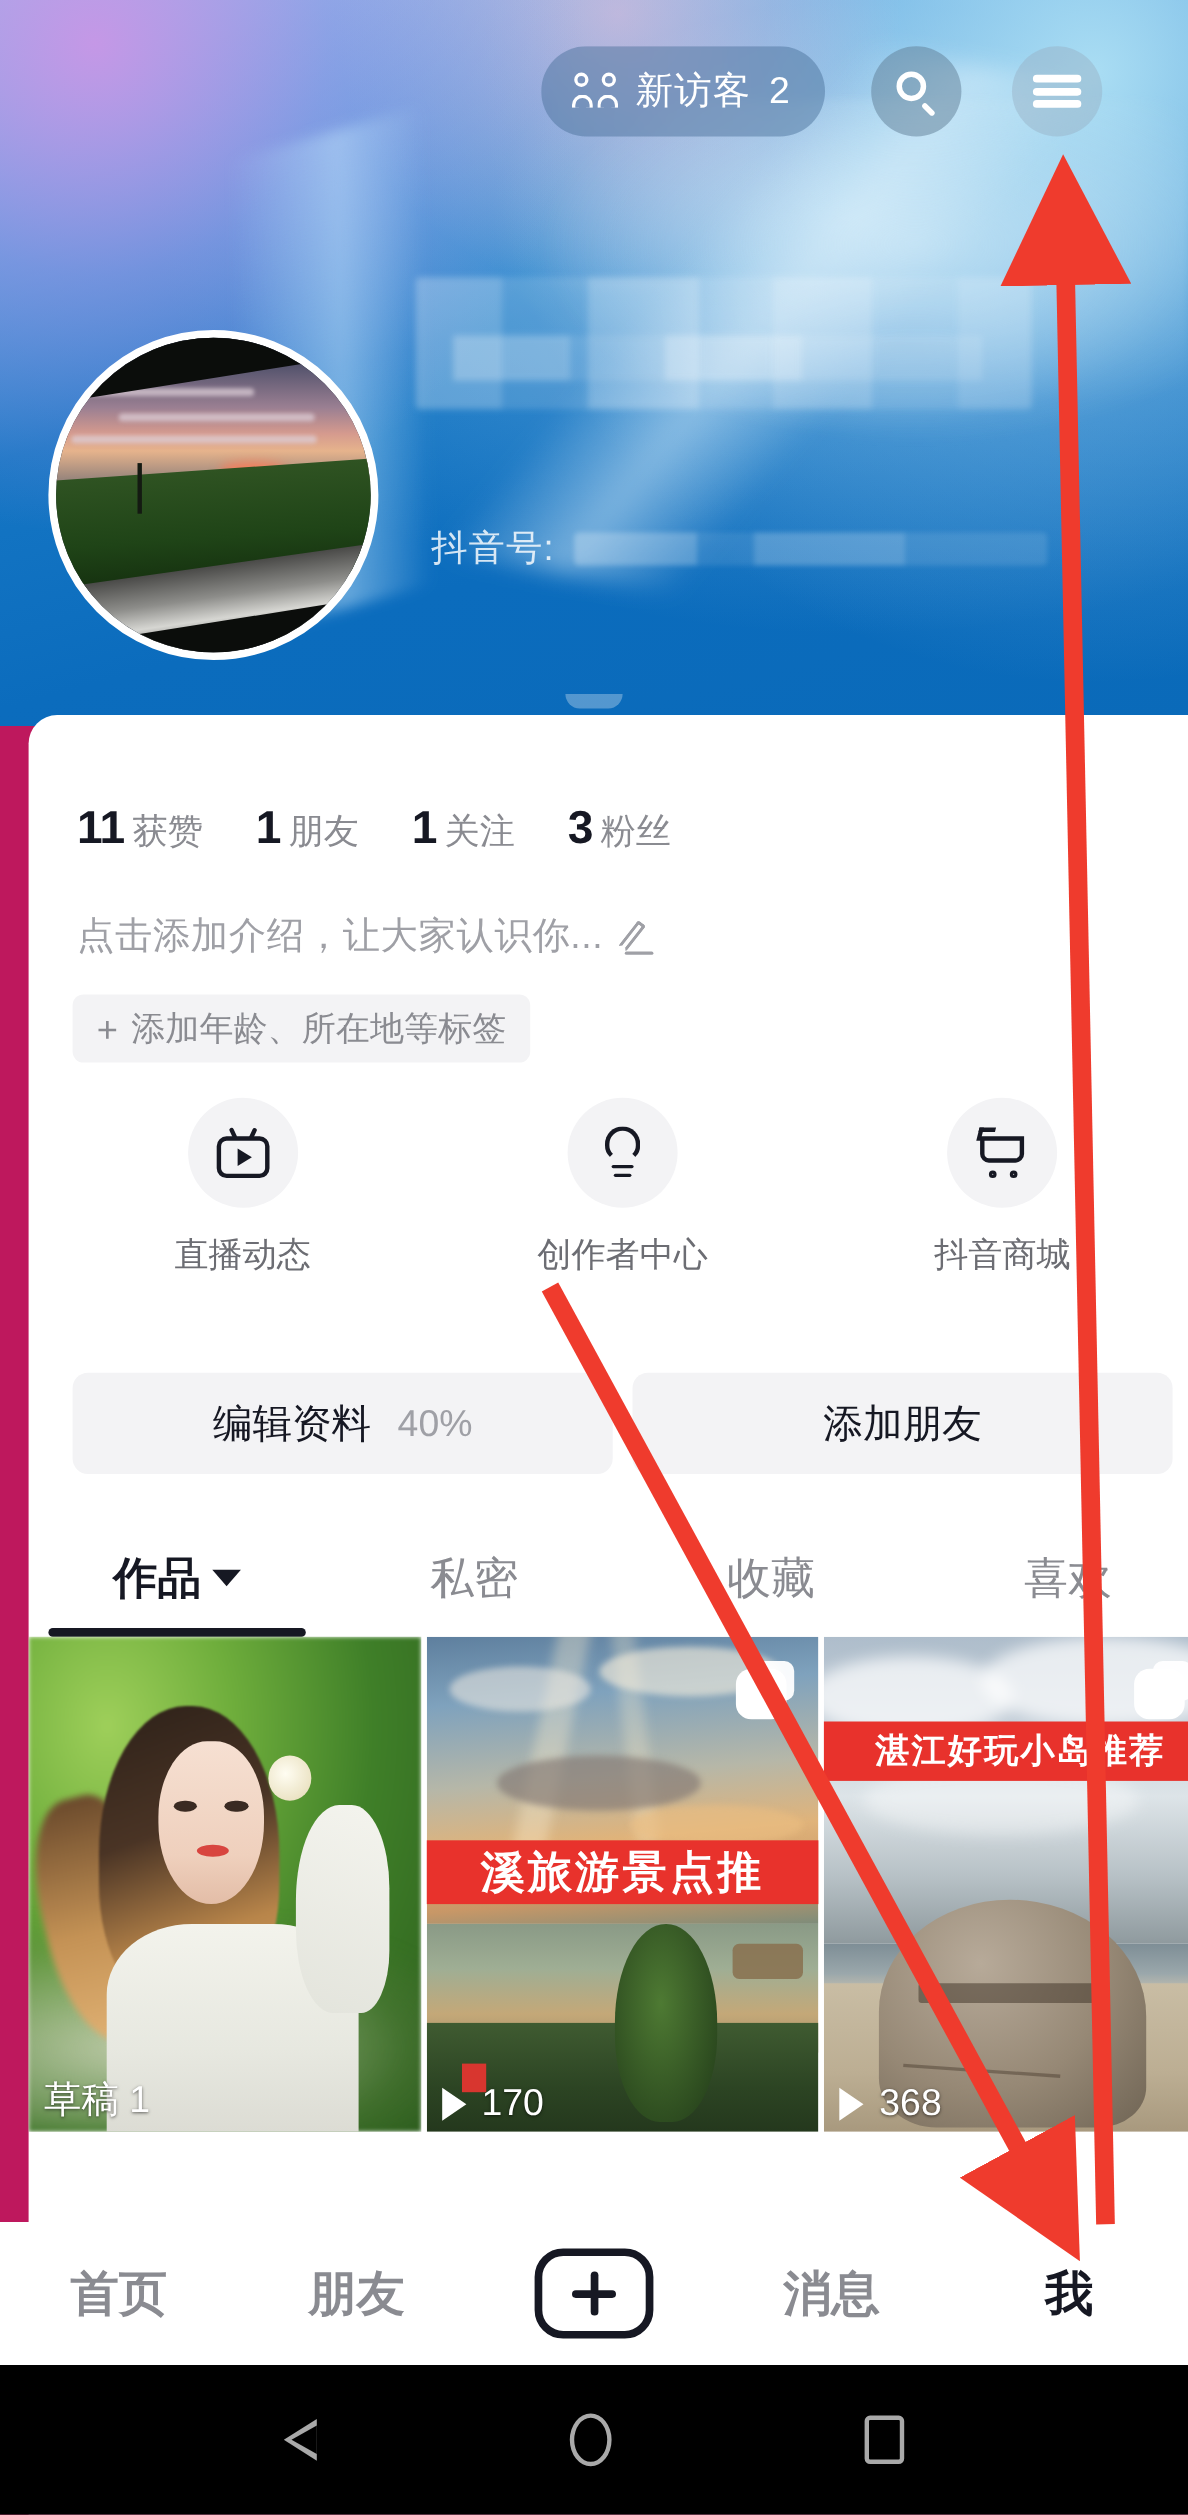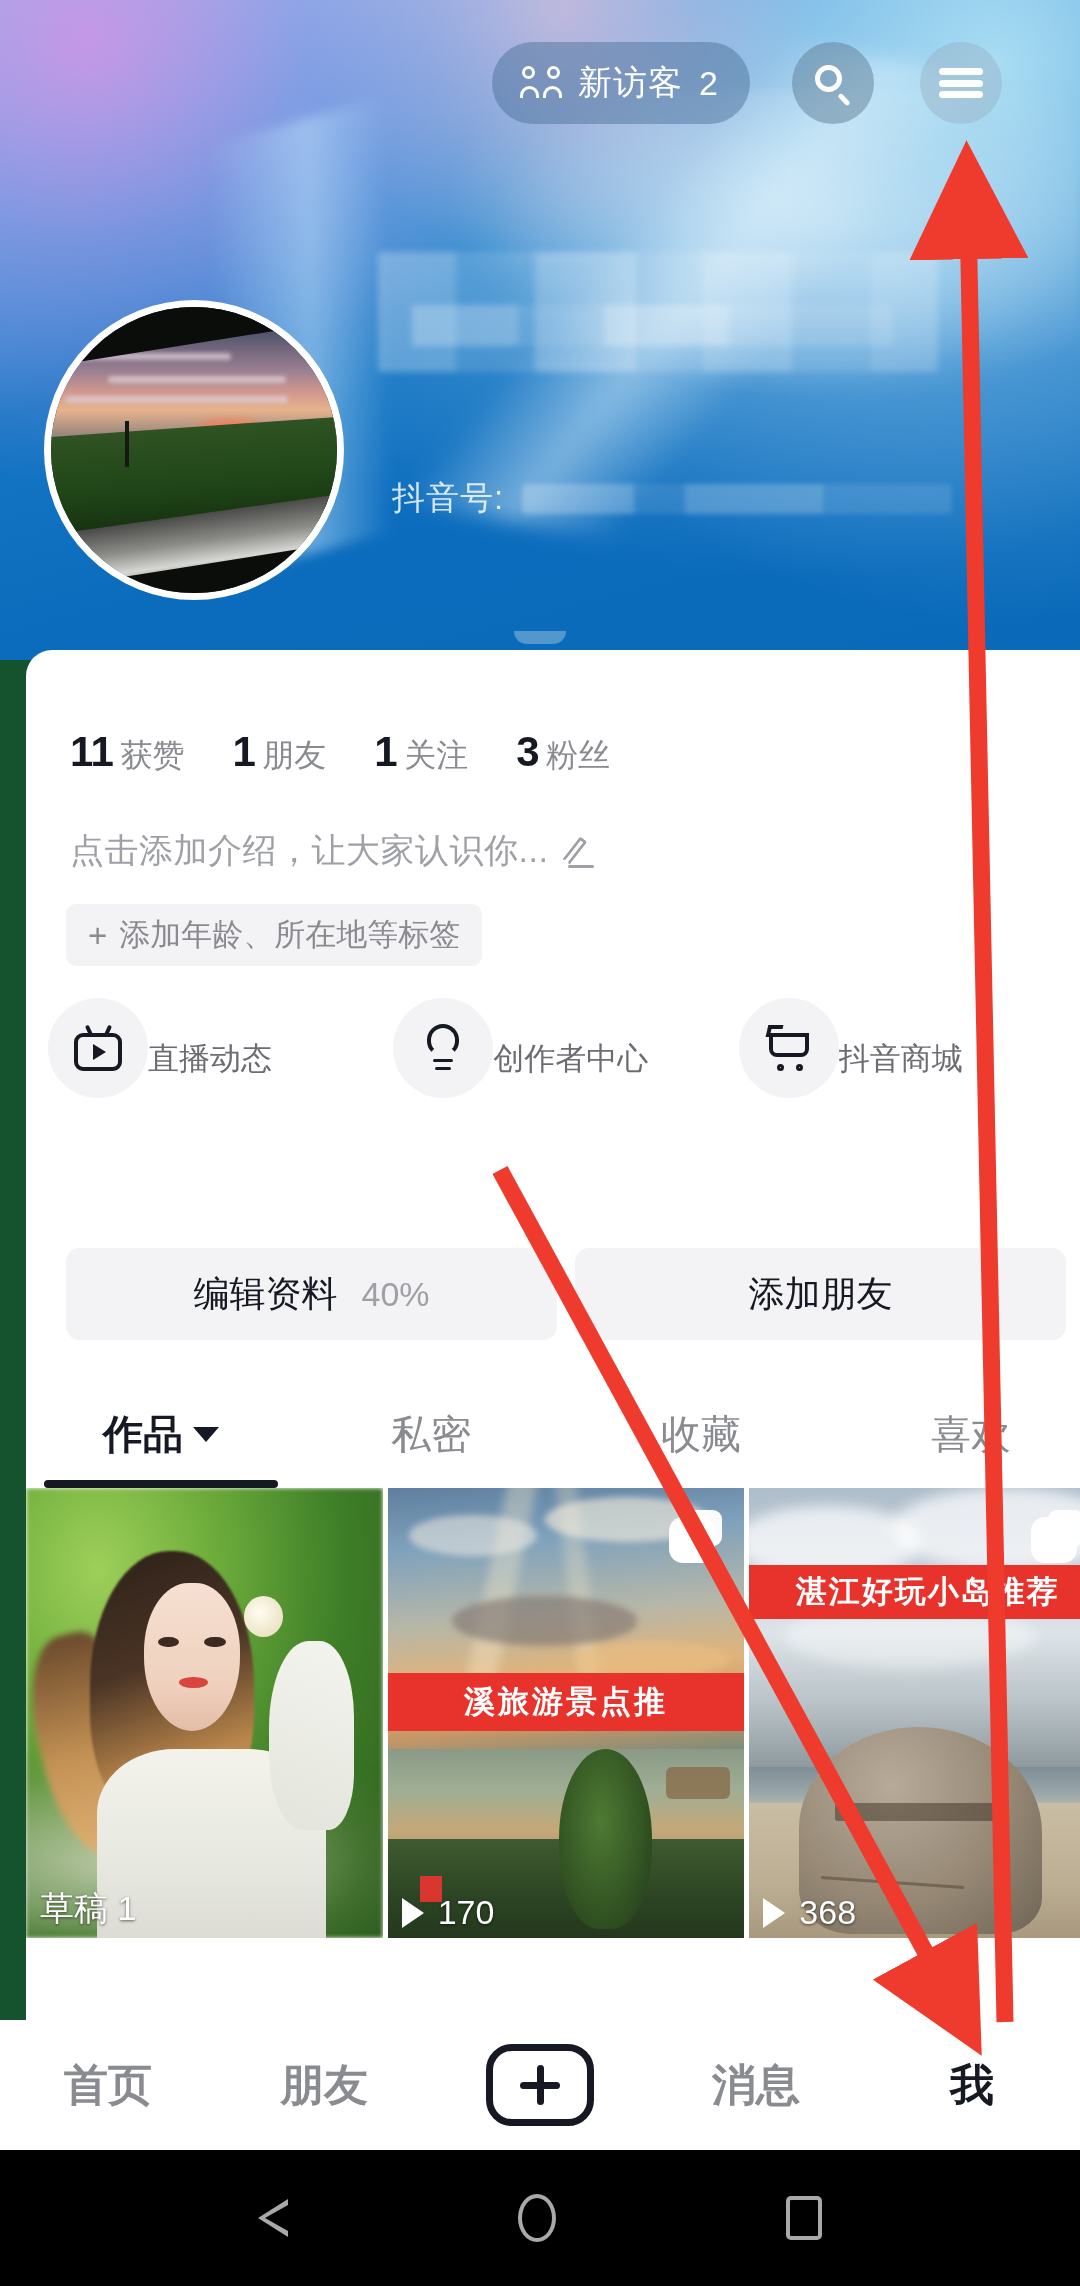--- a/index.html
+++ b/index.html
@@ -1,21 +1,21 @@
 <!DOCTYPE html>
 <html><head>
 <meta charset="utf-8">
 <style>
   * { margin:0; padding:0; box-sizing:border-box; }
   html,body {
     width:1080px; height:2286px;
     font-family:"Liberation Sans","DejaVu Sans",sans-serif;
     background:#000; overflow:hidden;
   }
-  #phone { position:relative; width:1080px; height:2286px; background:#14532d; overflow:hidden; }
+  #phone { position:relative; width:1080px; height:2286px; background:#be185d; overflow:hidden; }
 
   
   #cover {
     position:absolute; left:0; top:0; width:1080px; height:660px;
     background:
       radial-gradient(circle at 8% 6%, rgba(200,150,230,.95) 0%, rgba(160,150,230,.55) 18%, rgba(120,175,235,0) 38%),
       radial-gradient(circle at 52% 2%, rgba(255,190,215,.55) 0%, rgba(190,190,235,0) 30%),
       radial-gradient(circle at 92% 10%, rgba(175,225,245,.95) 0%, rgba(150,205,240,.3) 26%, rgba(120,180,235,0) 48%),
       radial-gradient(ellipse at 72% 30%, rgba(205,230,245,.8) 0%, rgba(150,200,235,.25) 30%, rgba(20,120,200,0) 58%),
       linear-gradient(165deg,#9ac4ec 0%,#5aa3e0 18%,#1576c4 44%,#0b6cbd 68%,#0a6ab9 100%);
@@ -118,21 +118,21 @@
   .pencil .body{ position:absolute;left:8px;top:4px;width:9px;height:30px;border:3px solid #9fa0a6;border-radius:3px;transform:rotate(38deg);border-bottom-color:transparent; }
   .pencil .line{ position:absolute;left:6px;bottom:2px;width:26px;height:3px;background:#9fa0a6;border-radius:2px; }
 
   #tag-btn{ position:absolute; left:40px; top:254px; height:62px; padding:0 22px;
     display:inline-flex; align-items:center; gap:12px; background:#f3f3f5; border-radius:10px; }
   #tag-btn .plus{ font-size:33px; color:#8a8b91; line-height:1; }
   #tag-btn .lab{ font-size:31px; color:#8a8b91; }
 
   
   #quick{ position:absolute; left:0; top:348px; width:1080px; display:flex; padding:0 22px; }
-  .qa{ flex:1; display:flex; flex-direction:row; align-items:center; }
+  .qa{ flex:1; display:flex; flex-direction:column; align-items:center; }
   .qa .bubble{ width:100px;height:100px;border-radius:50%;background:#f3f3f5;display:flex;align-items:center;justify-content:center; }
   .qa .lab{ margin-top:22px; font-size:31px; color:#6c6d73; white-space:nowrap; }
 
   .ico-tv{ width:48px;height:46px;position:relative; }
   .ico-tv .box{ position:absolute;left:0;bottom:0;width:48px;height:38px;border:4px solid #161823;border-radius:9px; }
   .ico-tv .ant1{ position:absolute;left:13px;top:0;width:3.5px;height:11px;background:#161823;transform:rotate(-25deg);border-radius:2px; }
   .ico-tv .ant2{ position:absolute;right:13px;top:0;width:3.5px;height:11px;background:#161823;transform:rotate(25deg);border-radius:2px; }
   .ico-tv .play{ position:absolute;left:19px;bottom:11px;width:0;height:0;border-left:13px solid #161823;border-top:8px solid transparent;border-bottom:8px solid transparent; }
   .ico-clock{ width:46px;height:46px;border:4px solid #161823;border-radius:50%;position:relative; }
   .ico-clock .hh{ position:absolute;left:17px;top:7px;width:3.5px;height:15px;background:#161823;border-radius:2px; }
@@ -170,21 +170,21 @@
   .play-glyph{ width:26px;height:30px;position:relative; }
   .play-glyph .tri{ position:absolute;left:0;top:0;width:0;height:0;
     border-left:22px solid #fff;border-top:15px solid transparent;border-bottom:15px solid transparent; }
   .play-glyph .cut{ position:absolute;left:3px;top:5px;width:0;height:0;
     border-left:12px solid transparent;border-top:10px solid transparent;border-bottom:10px solid transparent; }
   .stack-icon{ position:absolute; right:22px; top:22px; width:48px; height:48px; }
   .stack-icon .back{ position:absolute; right:0; top:0; width:36px;height:36px;border-radius:9px;background:#fff;opacity:.95; }
   .stack-icon .front{ position:absolute; left:0; bottom:0; width:36px;height:36px;border-radius:9px;background:#fff;
     box-shadow:0 0 0 5px #fff; }
   .banner{ position:absolute; left:-6%; width:112%; background:#e8322c; display:flex; align-items:center; justify-content:center;
-    color:#fff; font-size:31px; font-weight:bold; letter-spacing:3px; overflow:hidden; white-space:nowrap; }
+    color:#fff; font-size:40px; font-weight:bold; letter-spacing:3px; overflow:hidden; white-space:nowrap; }
 
   
   .c1-bg{ position:absolute;inset:0;background:
       radial-gradient(ellipse at 20% 18%,#9ecf5a 0%,#6fae3c 28%,#3f7f28 60%,#2c5d1d 100%); filter:blur(2px); }
   .c1-blur2{ position:absolute;left:-10%;bottom:0;width:120%;height:42%;
     background:radial-gradient(ellipse at 30% 60%, rgba(230,225,210,.75), rgba(120,140,90,.2) 60%, rgba(0,0,0,0) 80%); filter:blur(9px); }
   .c1-hair{ position:absolute;left:18%;top:14%;width:46%;height:62%;border-radius:48% 48% 42% 42%;
     background:linear-gradient(160deg,#2d2119 0%,#4a3425 40%,#b8854a 72%,#d8a766 100%); filter:blur(1px); }
   .c1-hair2{ position:absolute;left:4%;top:32%;width:28%;height:50%;border-radius:50% 40% 60% 50%;
     background:linear-gradient(180deg,#6b4a2c 0%,#c49255 55%,#e0b173 100%); filter:blur(3px); transform:rotate(-14deg); }

